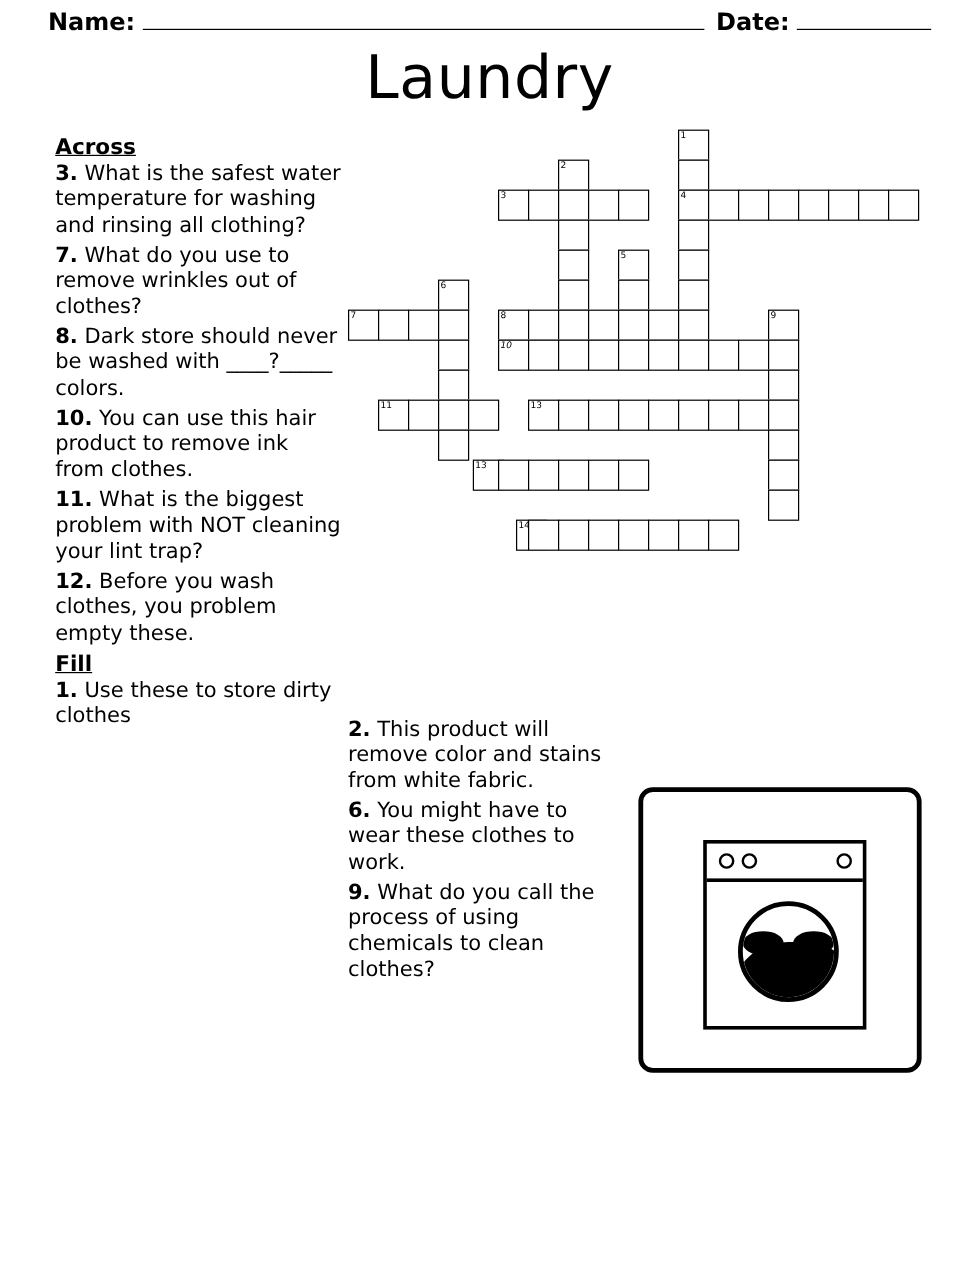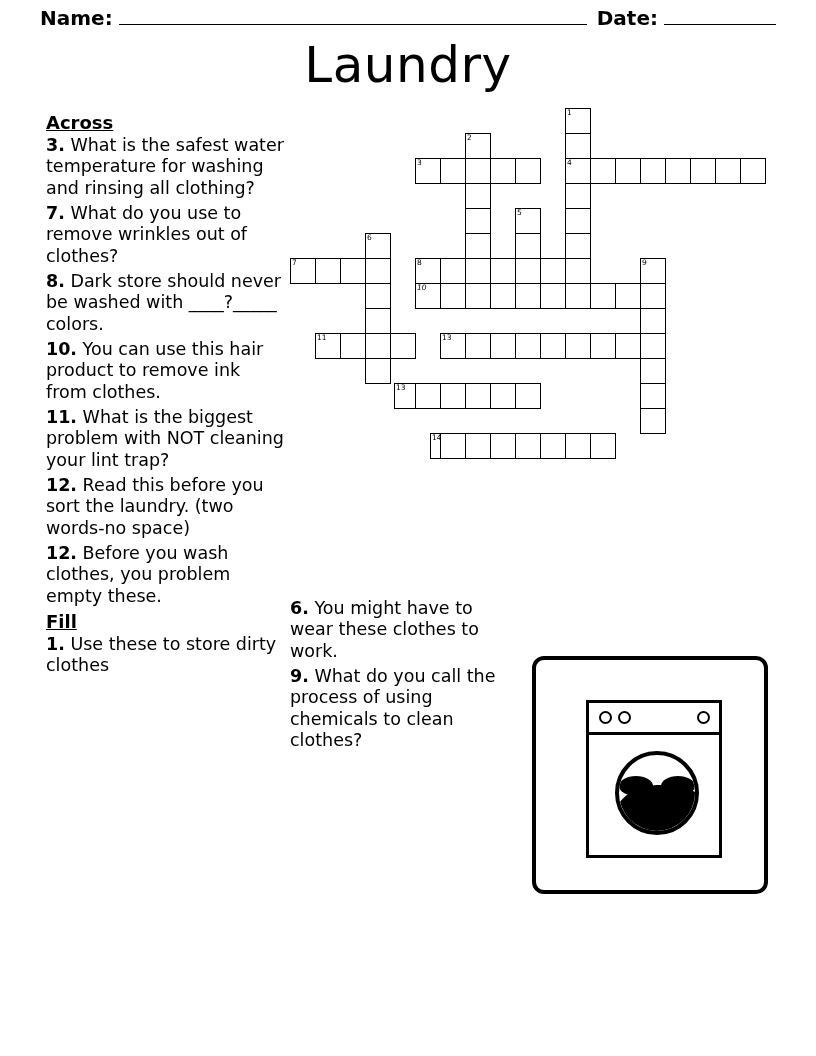--- a/index.html
+++ b/index.html
@@ -216,35 +216,35 @@
   <p class="clue">
     <span class="num">10.</span>
     <span>You can use this hair product to remove ink from clothes.</span>
   </p>
   <p class="clue">
     <span class="num">11.</span>
     <span>What is the biggest problem with NOT cleaning your lint trap?</span>
   </p>
   <p class="clue">
     <span class="num">12.</span>
-    <span>Read this before you sort the laundry. (two words-no space)</span>
-  </p>
-  <p class="clue">
-    <span class="num">12.</span>
     <span>Before you wash clothes, you problem empty these.</span>
   </p>
 
   <div class="section-head">Fill</div>
   <p class="clue">
     <span class="num">1.</span>
     <span>Use these to store dirty clothes</span>
   </p>
 </div>
 
 <div class="clue-col" id="col-mid">
+  <p class="clue">
+    <span class="num">2.</span>
+    <span>This product will remove color and stains from white fabric.</span>
+  </p>
   <p class="clue">
     <span class="num">6.</span>
     <span>You might have to wear these clothes to work.</span>
   </p>
   <p class="clue">
     <span class="num">9.</span>
     <span>What do you call the process of using chemicals to clean clothes?</span>
   </p>
 </div>
 

